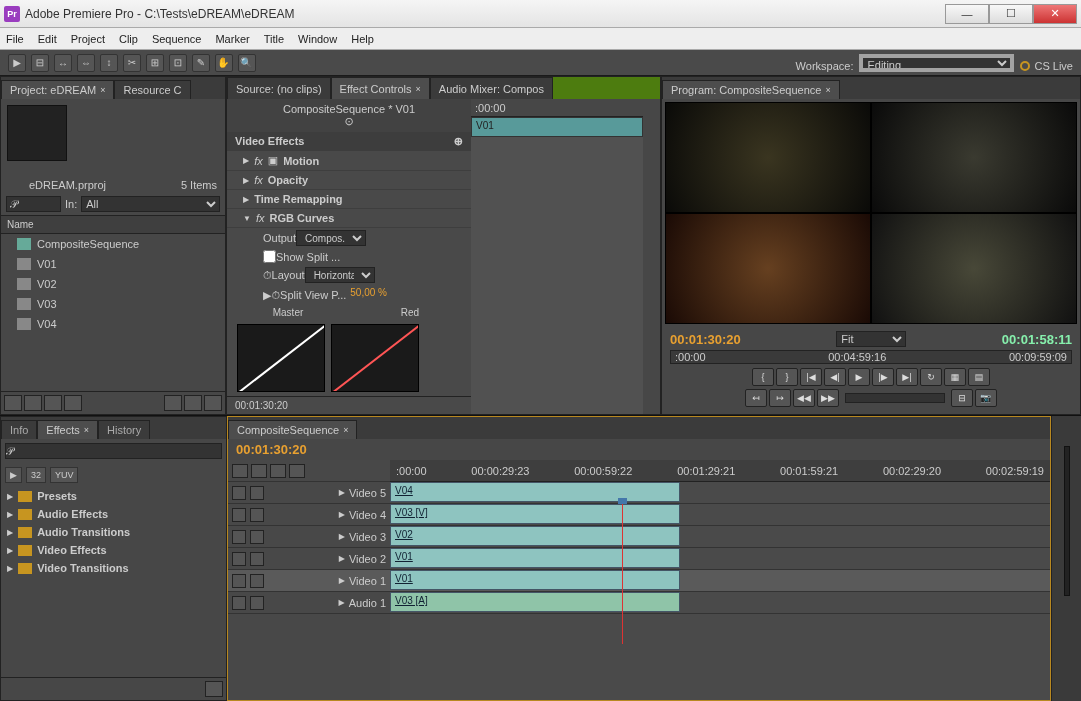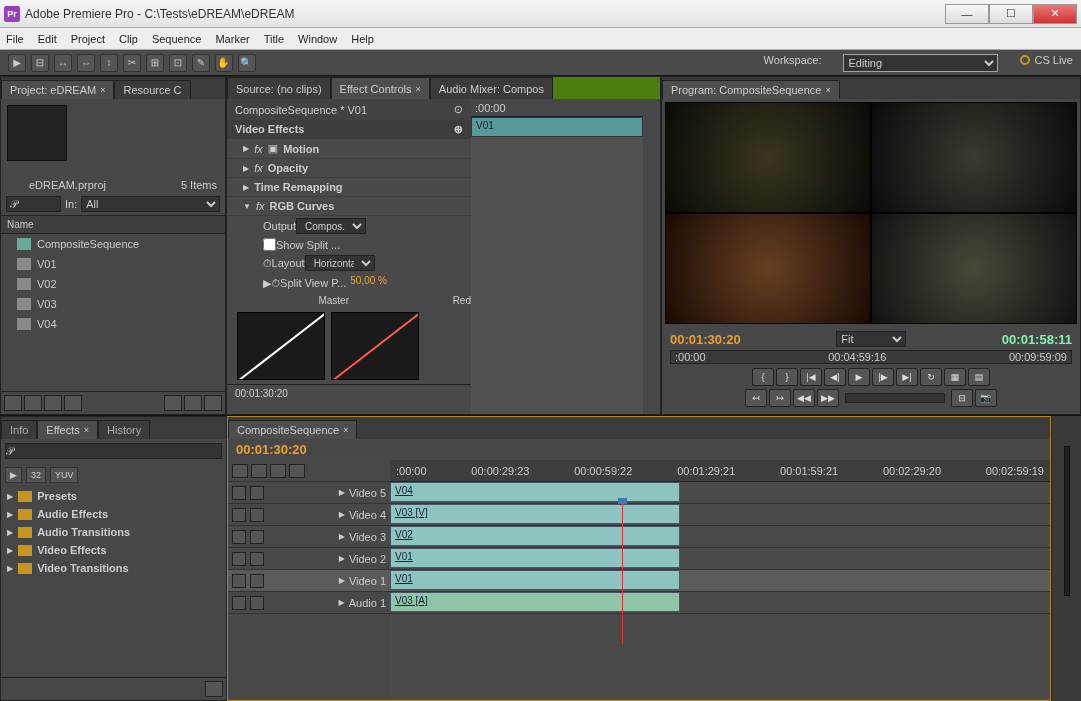--- a/index.html
+++ b/index.html
@@ -8,22 +8,22 @@
 .titlebar .icon { width:16px; height:16px; background:#9a3dbf; border-radius:2px; margin-right:5px; display:flex; align-items:center; justify-content:center; color:#fff; font-weight:bold; font-size:9px;}
 .titlebar .title { color:#333; font-size:12px; }
 .winbtns { margin-left:auto; display:flex; gap:0; }
 .winbtn { width:44px; height:20px; background:linear-gradient(#f8f8f8,#ddd); border:1px solid #999; display:flex; align-items:center; justify-content:center; color:#333; }
 .winbtn.close { background:linear-gradient(#e77,#c33); color:#fff; }
 .menubar { height:22px; background:#eee; display:flex; align-items:center; padding:0 6px; border-bottom:1px solid #aaa; gap:14px; }
 .menubar span { color:#222; }
 .appshell { background:#2a2a2a; height:calc(701px - 50px); display:flex; flex-direction:column; }
 .toolbar { height:26px; background:#4a4a4a; border-bottom:1px solid #1a1a1a; display:flex; align-items:center; padding:0 8px; gap:5px; }
 .toolbar .tbtn { width:18px; height:18px; background:#555; border:1px solid #333; border-radius:2px; display:flex; align-items:center; justify-content:center; font-size:10px;}
-.toolbar .wspace { margin-left:auto; display:flex; align-items:flex-start; gap:22px; }
-.toolbar select { background:#333; border:1px solid #a3a3a3; color:#ccc; height:18px; width:155px; }
+.toolbar .wspace { margin-left:auto; display:flex; align-items:flex-end; gap:6px; }
+.toolbar select { background:#333; border:4px solid #a3a3a3; color:#ccc; height:18px; width:155px; }
 .cslive { display:flex; align-items:center; gap:4px; }
 .cslive .dot { width:10px;height:10px; border:2px solid #c79520; border-radius:50%; }
 .upper { display:flex; height:340px; border-bottom:1px solid #111; }
 .panel { background:#474747; border:1px solid #222; display:flex; flex-direction:column; }
 .tabs { display:flex; background:#3b3b3b; height:22px; align-items:flex-end; }
 .tab { padding:3px 8px; background:#3b3b3b; border:1px solid #222; border-bottom:none; color:#aaa; display:flex; align-items:center; gap:4px; }
 .tab.active { background:#4d4d4d; color:#e0e0e0; }
 .tab .x { font-size:9px; }
 .projectpanel { width:226px; }
 .projthumb { height:78px; display:flex; padding:6px; gap:4px; }
@@ -33,30 +33,30 @@
 .searchrow input { background:#333; border:1px solid #222; height:16px; width:55px; color:#ccc; padding:0 3px;}
 .searchrow select { background:#333; border:1px solid #222; height:16px; color:#ccc; flex:1;}
 .namehdr { background:#3f3f3f; padding:3px 6px; border-top:1px solid #222; border-bottom:1px solid #222; font-size:10px;}
 .projitem { display:flex; align-items:center; padding:4px 6px 4px 16px; gap:6px; }
 .projitem .ico { width:14px; height:12px; background:#6a9; }
 .projitem.audio .ico { background:#888; }
 .midcol { flex:1; display:flex; flex-direction:column; }
 .midtabs { display:flex; background:#4d7c0f; height:22px; }
 .effectctrl { flex:1; display:flex; }
 .fxlist { width:244px; background:#494949; overflow:hidden; }
-.fxhdr { background:#424242; padding:4px 8px; display:flex; justify-content:space-between; align-items:center;}
+.fxhdr { background:#424242; padding:4px 8px; display:flex; justify-content:space-between; align-items:center;flex-direction:column;}
 .fxsection { background:#3d3d3d; padding:3px 8px; font-weight:bold; display:flex; justify-content:space-between;}
 .fxrow { padding:3px 4px 3px 16px; display:flex; align-items:center; gap:5px; border-bottom:1px solid #3e3e3e;}
 .fxrow .tri { font-size:8px; }
 .fxsubrow { padding:2px 4px 2px 36px; display:flex; align-items:center; gap:0; }
 .fxsubrow select, .fxsubrow .val { background:#333; border:1px solid #222; height:16px; color:#ccc; padding:0 4px; font-size:10px; width:70px;}
 .fxcurves { display:flex; gap:6px; padding:4px 10px; }
 .curve { width:88px; height:68px; background:#1a1a1a; border:1px solid #000; position:relative;}
 .curve .diag { position:absolute; width:100%; height:100%; }
-.curvelbl { text-align:right; font-size:10px; padding:2px 0;}
+.curvelbl { text-align:center; font-size:10px; padding:2px 0;}
 .fxtimeline { width:172px; background:#515151; }
 .fxtimeline .ruler { height:18px; background:#474747; border-bottom:1px solid #222; position:relative; font-size:9px; padding-left:4px; display:flex; align-items:center;}
 .fxtimeline .trackstrip { height:20px; background:#589a9a; margin:0; border:1px solid #333; font-size:10px; padding:2px 4px; color:#222;}
 .fxfoot { padding:3px 8px; border-top:1px solid #222; font-size:10px;}
 .programpanel { width:420px; }
 .progviewer { flex:1; background:#000; position:relative; margin:3px; display:flex; flex-wrap:wrap;}
 .vthumb { width:50%; height:50%; background:#1a1410; border:1px solid #000; display:flex; align-items:center; justify-content:center;}
 .vthumb.a{background:radial-gradient(circle,#3a3520,#0a0a08);}
 .vthumb.b{background:radial-gradient(circle,#664020,#1a0a05);}
 .vthumb.c{background:radial-gradient(circle,#484838,#111);}

